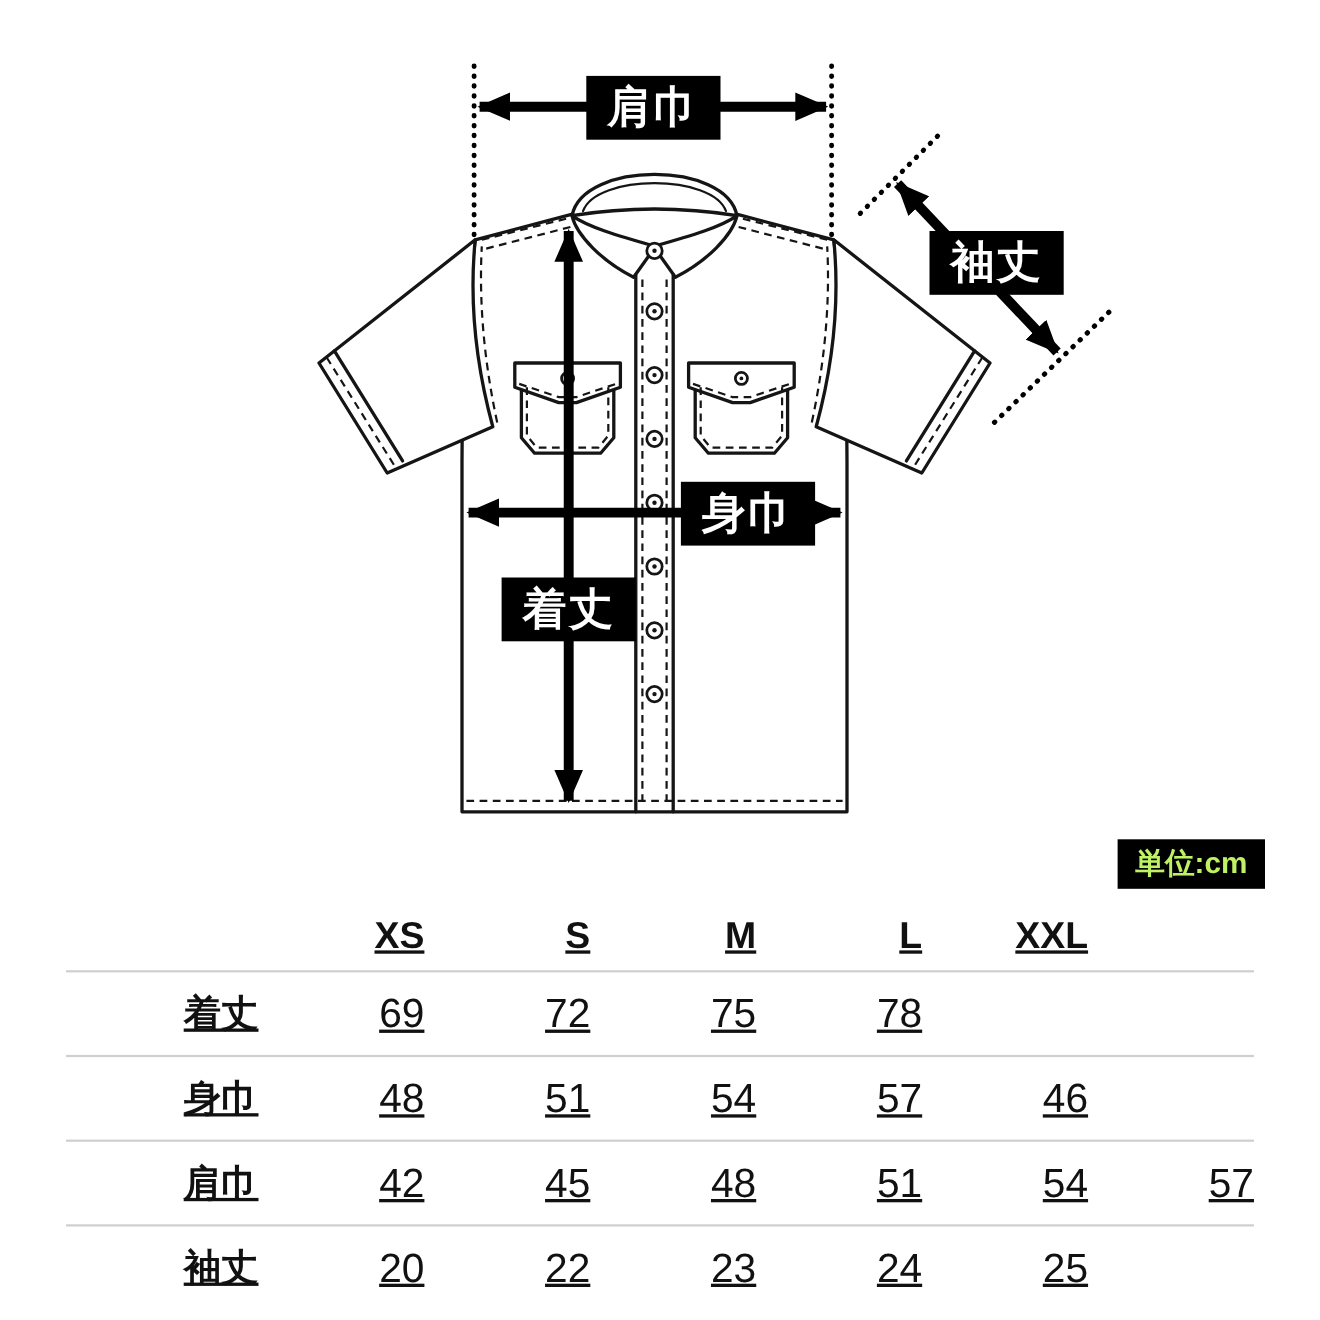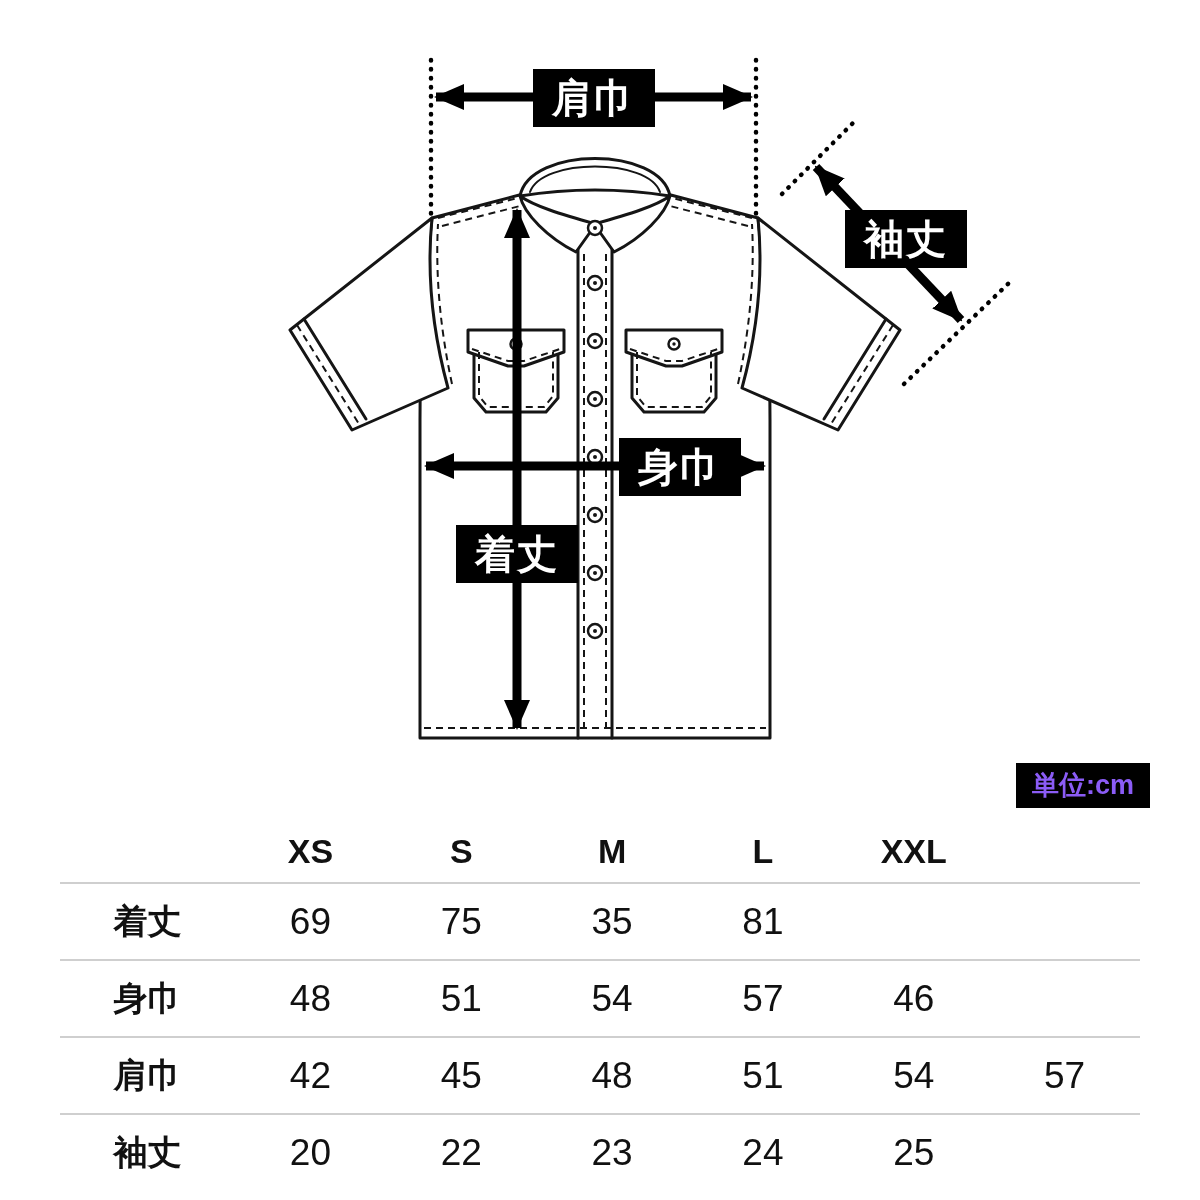--- a/index.html
+++ b/index.html
@@ -2,27 +2,27 @@
 <html><head>
 <meta charset="utf-8">
 <style>
   html,body{margin:0;padding:0;background:#fff;}
   #page{position:relative;width:1200px;height:1200px;background:#ffffff;overflow:hidden;
         font-family:"Liberation Sans","DejaVu Sans",sans-serif;color:#111;}
   svg{position:absolute;left:0;top:0;}
   .dim-label{position:absolute;background:#000;color:#fff;font-weight:bold;
              font-size:40px;line-height:1;padding:9px 19px;letter-spacing:2px;
              display:flex;align-items:center;justify-content:center;white-space:nowrap;}
-  .unit-badge{position:absolute;left:1016px;top:763px;background:#000;color:#8b5cf6;
+  .unit-badge{position:absolute;left:1016px;top:763px;background:#000;color:#bef264;
               font-weight:bold;font-size:27px;line-height:1;padding:9px 16px;white-space:nowrap;}
   .size-table{position:absolute;left:60px;top:820px;width:1080px;}
   .trow{display:grid;grid-template-columns:175px repeat(6,1fr);height:75px;
         align-items:center;border-top:2px solid #cfcfcf;}
   .trow.thead{border-top:none;height:62px;}
-  .cell{text-align:center;font-size:37px;font-weight:400;}
+  .cell{text-align:right;font-size:37px;font-weight:400;text-decoration:underline;}
   .chead,.rlabel{font-weight:bold;font-size:34px;}
 </style>
 </head>
 <body>
 
 <div id="page">
 
   <svg width="1200" height="760" viewBox="0 0 1200 760">
     <defs>
       <marker id="ah" viewBox="0 0 30 26" markerWidth="30" markerHeight="26" refX="28" refY="13" orient="auto-start-reverse" markerUnits="userSpaceOnUse">
@@ -124,23 +124,23 @@
       <div class="cell chead">XS</div>
       <div class="cell chead">S</div>
       <div class="cell chead">M</div>
       <div class="cell chead">L</div>
       <div class="cell chead">XXL</div>
     </div>
 
     <div class="trow">
       <div class="cell rlabel">着丈</div>
       <div class="cell">69</div>
+      <div class="cell">72</div>
       <div class="cell">75</div>
-      <div class="cell">35</div>
-      <div class="cell">81</div>
+      <div class="cell">78</div>
     </div>
 
     <div class="trow">
       <div class="cell rlabel">身巾</div>
       <div class="cell">48</div>
       <div class="cell">51</div>
       <div class="cell">54</div>
       <div class="cell">57</div>
       <div class="cell">46</div>
     </div>

